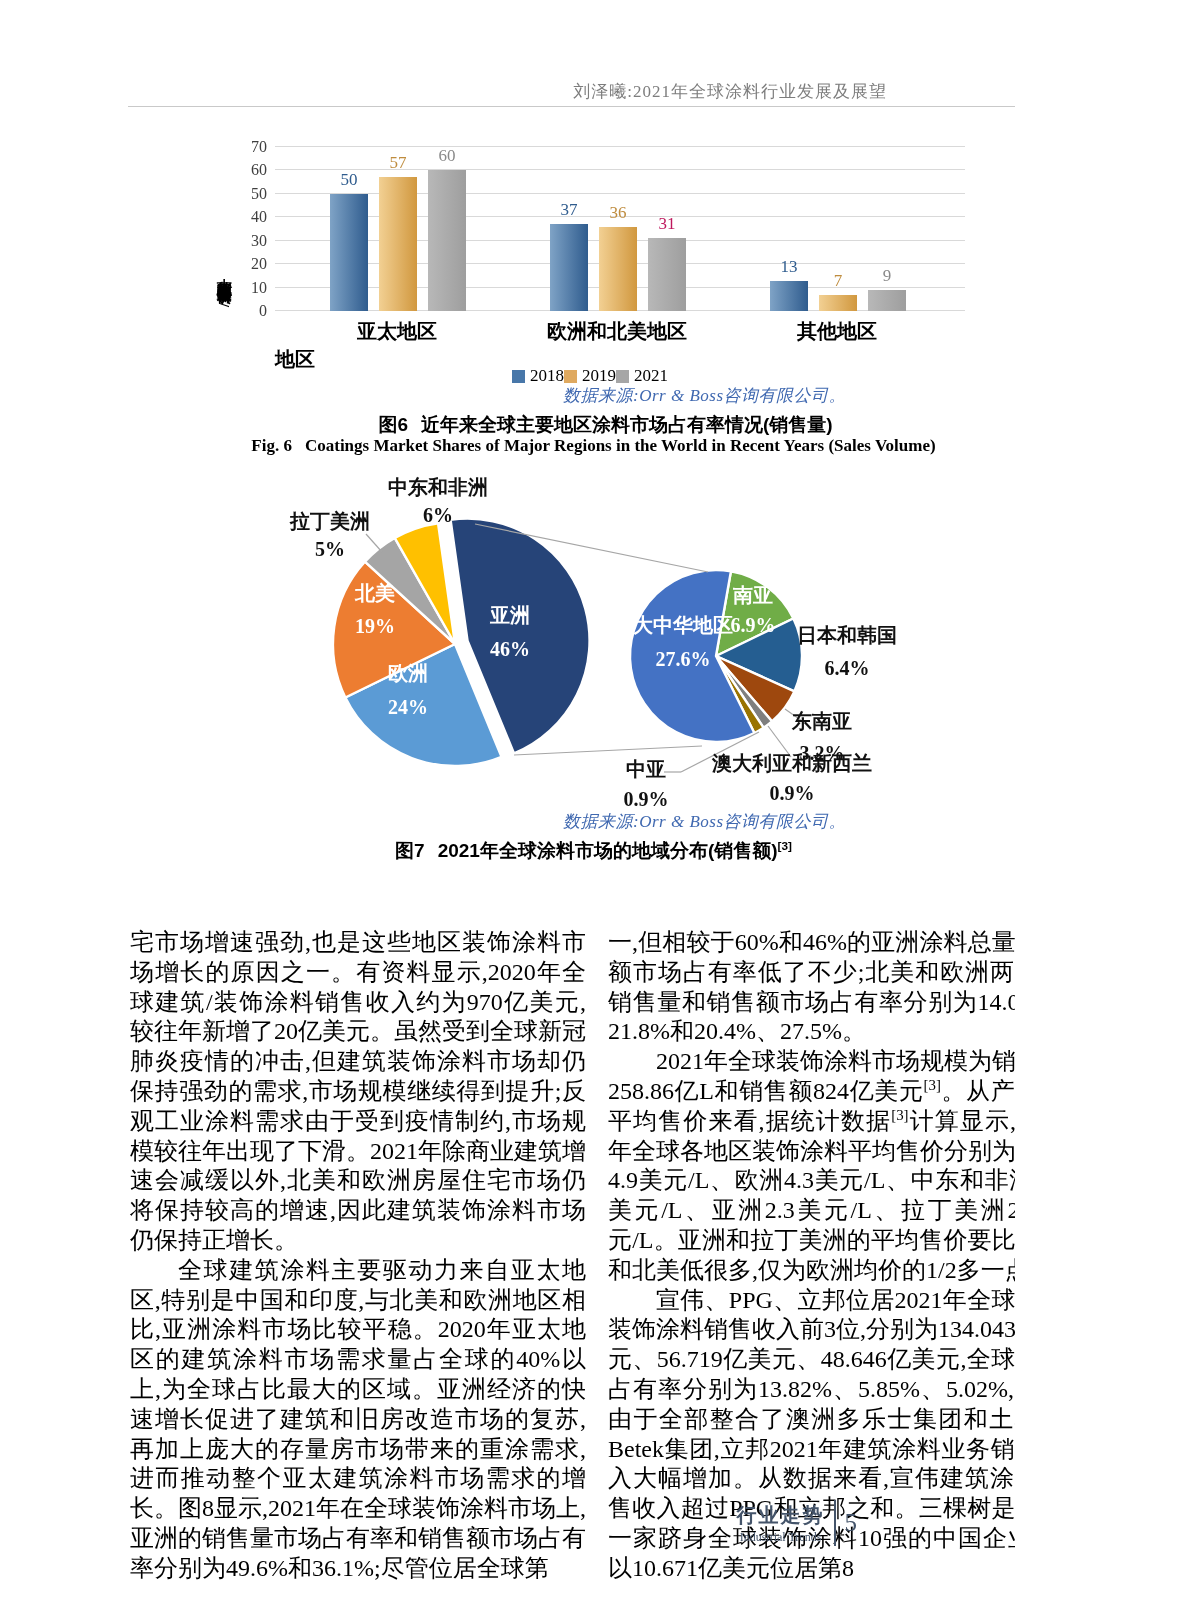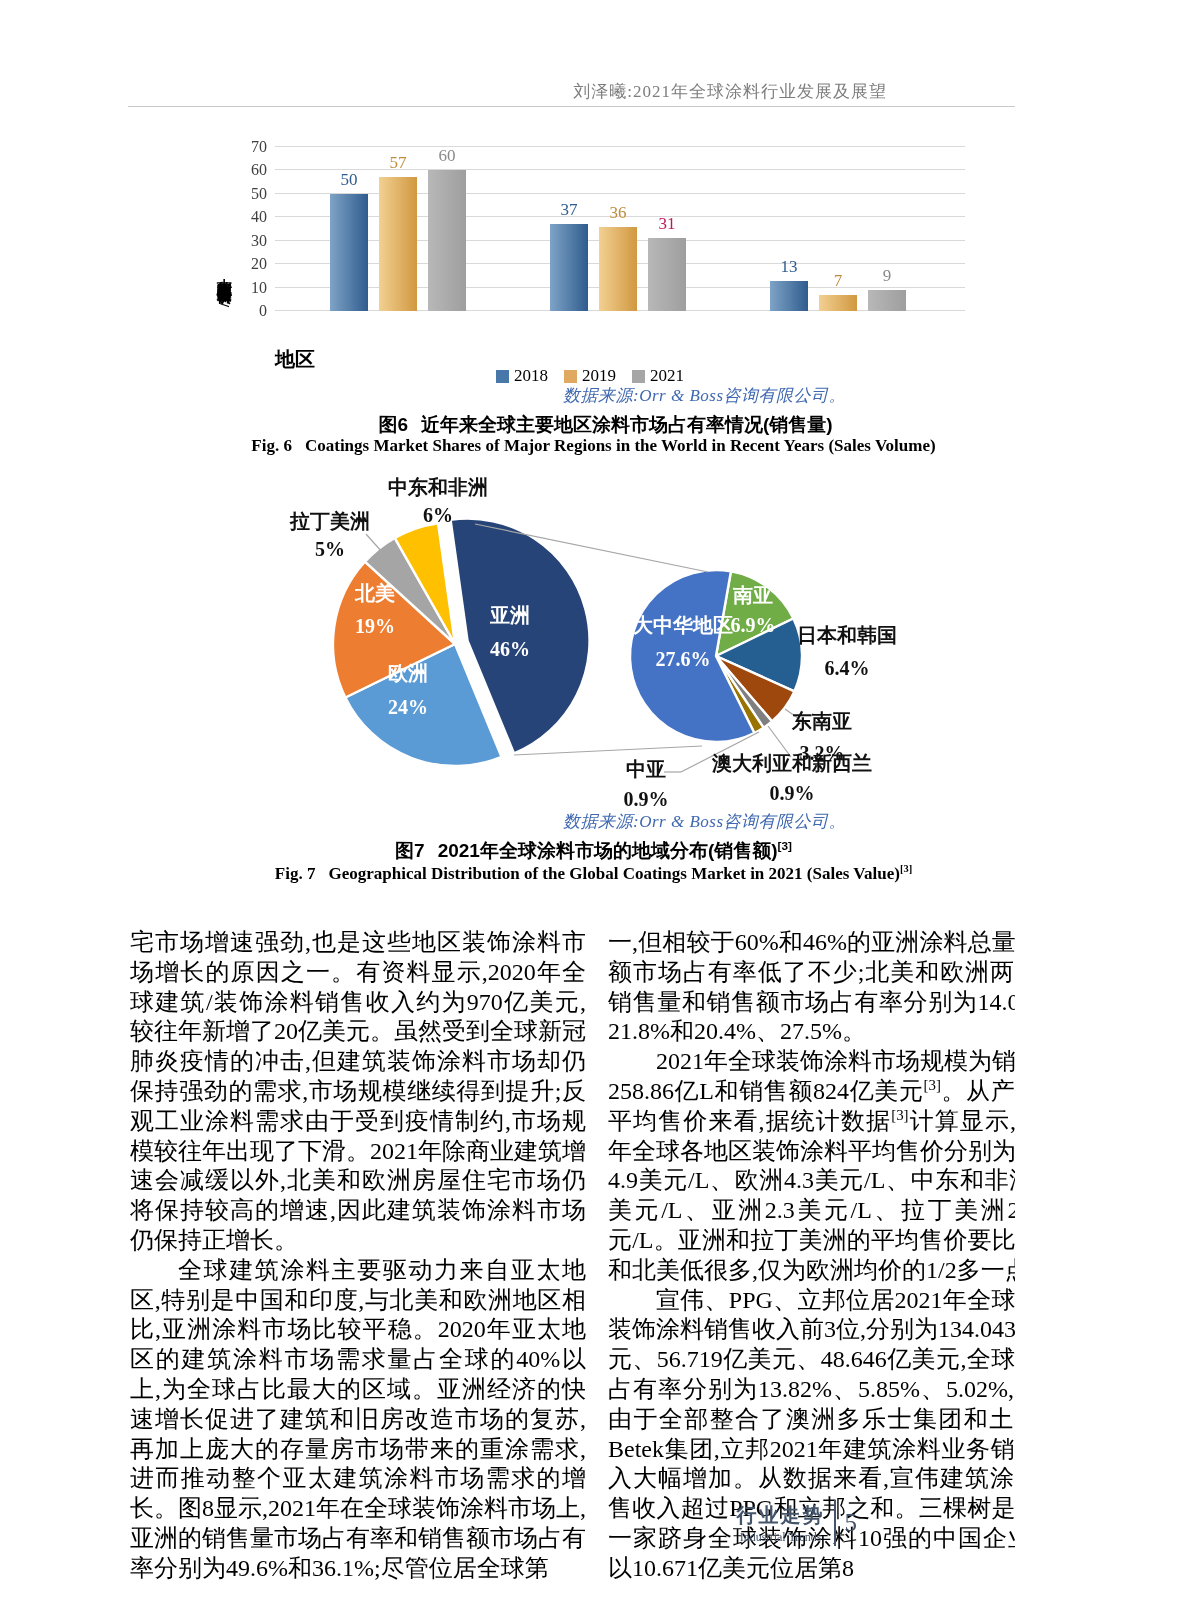--- a/index.html
+++ b/index.html
@@ -16,21 +16,21 @@
   .y-title{position:absolute;left:0;top:5px;height:170px;writing-mode:vertical-rl;transform:rotate(180deg);
            font-size:15px;font-weight:700;letter-spacing:1px;display:flex;align-items:center;}
   .plot{position:absolute;left:60px;top:5px;width:690px;height:164px;}
   .grid{position:absolute;left:0;width:100%;height:1px;background:#d9d9d9;}
   .tick{position:absolute;left:-40px;width:32px;text-align:right;font-size:16px;color:#3f3f3f;}
   .bar{position:absolute;bottom:0;width:38px;}
   .bar-label{position:absolute;width:54px;text-align:center;font-size:17px;}
   .cats{position:absolute;left:60px;top:176px;width:690px;height:24px;}
   .cat{position:absolute;width:160px;text-align:center;font-size:20px;font-weight:700;}
   .x-title{position:absolute;left:60px;top:204px;width:690px;text-align:left;font-size:20px;font-weight:700;}
-  .legend{position:absolute;left:30px;top:224px;width:690px;display:flex;justify-content:center;gap:16px;font-size:17px;align-items:flex-end;}
+  .legend{position:absolute;left:30px;top:224px;width:690px;display:flex;justify-content:center;font-size:17px;align-items:flex-end;}
   .legend-item{display:flex;align-items:center;gap:5px;}
   .sw{width:13px;height:13px;display:inline-block;}
 
   
   .source{position:absolute;right:169px;font-size:17px;color:#3f68b0;font-style:italic;letter-spacing:0.5px;}
   .source1{top:384px;} .source2{top:810px;}
   .cap-zh{position:absolute;left:0;width:1187px;text-align:center;
           font-family:"Liberation Sans","DejaVu Sans",sans-serif;font-weight:700;font-size:19px;}
   .cap-en{position:absolute;left:0;width:1187px;text-align:center;font-weight:700;font-size:17px;}
   .cap6-zh{top:412px;padding-left:12px;} .cap6-en{top:436px;} .cap7-zh{top:838px;} .cap7-en{top:864px;}
@@ -92,20 +92,25 @@
         <div class="bar-label" style="left: 316px; bottom: 88.3429px; color: rgb(191, 140, 62);">36</div>
         <div class="bar" style="left: 373px; height: 72.6286px; width: 38px; background: linear-gradient(to right, rgb(184, 184, 184), rgb(158, 158, 158));"></div>
         <div class="bar-label" style="left: 365px; bottom: 76.6286px; color: #be185d;">31</div>
         <div class="bar" style="left: 495px; height: 30.4571px; width: 38px; background: linear-gradient(to right, rgb(127, 163, 198), rgb(47, 92, 142));"></div>
         <div class="bar-label" style="left: 487px; bottom: 34.4571px; color: rgb(47, 92, 142);">13</div>
         <div class="bar" style="left: 544px; height: 16.4px; width: 38px; background: linear-gradient(to right, rgb(242, 208, 147), rgb(209, 152, 63));"></div>
         <div class="bar-label" style="left: 536px; bottom: 20.4px; color: rgb(191, 140, 62);">7</div>
         <div class="bar" style="left: 593px; height: 21.0857px; width: 38px; background: linear-gradient(to right, rgb(184, 184, 184), rgb(158, 158, 158));"></div>
         <div class="bar-label" style="left: 585px; bottom: 25.0857px; color: rgb(138, 138, 138);">9</div>
       </div>
+    <div class="cats" id="bar-cats">
+        <div class="cat" style="left: 42px;">亚太地区</div>
+        <div class="cat" style="left: 262px;">欧洲和北美地区</div>
+        <div class="cat" style="left: 482px;">其他地区</div>
+      </div>
     <div class="x-title">地区</div>
     <div class="legend" id="bar-legend">
         <div class="legend-item">
           <span class="sw" style="background: rgb(72, 119, 169);"></span>
           <span>2018</span>
         </div>
         <div class="legend-item">
           <span class="sw" style="background: rgb(223, 169, 95);"></span>
           <span>2019</span>
         </div>
@@ -158,21 +163,20 @@
       <text x="552" y="304" text-anchor="middle" fill="#111111" font-size="20" font-weight="600" font-family="&quot;Liberation Serif&quot;,&quot;DejaVu Serif&quot;,serif">澳大利亚和新西兰</text>
       <text x="552" y="334" text-anchor="middle" fill="#111111" font-size="20" font-weight="600" font-family="&quot;Liberation Serif&quot;,&quot;DejaVu Serif&quot;,serif">0.9%</text>
       <text x="406" y="310" text-anchor="middle" fill="#111111" font-size="20" font-weight="600" font-family="&quot;Liberation Serif&quot;,&quot;DejaVu Serif&quot;,serif">中亚</text>
       <text x="406" y="340" text-anchor="middle" fill="#111111" font-size="20" font-weight="600" font-family="&quot;Liberation Serif&quot;,&quot;DejaVu Serif&quot;,serif">0.9%</text>
       <text x="443" y="166" text-anchor="middle" fill="#ffffff" font-size="20" font-weight="700" font-family="&quot;Liberation Serif&quot;,&quot;DejaVu Serif&quot;,serif">大中华地区</text>
       <text x="443" y="200" text-anchor="middle" fill="#ffffff" font-size="20" font-weight="700" font-family="&quot;Liberation Serif&quot;,&quot;DejaVu Serif&quot;,serif">27.6%</text>
     </svg>
 
   <div class="source source2">数据来源:Orr &amp; Boss咨询有限公司。</div>
   <div class="cap-zh cap7-zh"><span>图7</span><span class="capsp">2021年全球涂料市场的地域分布(销售额)<sup>[3]</sup></span></div>
-  <div class="cap-en cap7-en"><span>Fig. 7</span><span class="capsp">Geographical Distribution of the Global Coatings Market in 2021 (Sales Value)<sup>[3]</sup></span></div>
 
   <div class="columns">
     <div class="col" id="col-left">
         <p>宅市场增速强劲,也是这些地区装饰涂料市场增长的原因之一。有资料显示,2020年全球建筑/装饰涂料销售收入约为970亿美元,较往年新增了20亿美元。虽然受到全球新冠肺炎疫情的冲击,但建筑装饰涂料市场却仍保持强劲的需求,市场规模继续得到提升;反观工业涂料需求由于受到疫情制约,市场规模较往年出现了下滑。2021年除商业建筑增速会减缓以外,北美和欧洲房屋住宅市场仍将保持较高的增速,因此建筑装饰涂料市场仍保持正增长。</p>
         <p class="indent">全球建筑涂料主要驱动力来自亚太地区,特别是中国和印度,与北美和欧洲地区相比,亚洲涂料市场比较平稳。2020年亚太地区的建筑涂料市场需求量占全球的40%以上,为全球占比最大的区域。亚洲经济的快速增长促进了建筑和旧房改造市场的复苏,再加上庞大的存量房市场带来的重涂需求,进而推动整个亚太建筑涂料市场需求的增长。图8显示,2021年在全球装饰涂料市场上,亚洲的销售量市场占有率和销售额市场占有率分别为49.6%和36.1%;尽管位居全球第</p>
       </div>
     <div class="col" id="col-right">
         <p>一,但相较于60%和46%的亚洲涂料总量和总额市场占有率低了不少;北美和欧洲两地的销售量和销售额市场占有率分别为14.0%、21.8%和20.4%、27.5%。</p>
         <p class="indent">2021年全球装饰涂料市场规模为销售量258.86亿L和销售额824亿美元<sup>[3]</sup>。从产品的平均售价来看,据统计数据<sup>[3]</sup>计算显示,2021年全球各地区装饰涂料平均售价分别为北美4.9美元/L、欧洲4.3美元/L、中东和非洲3.9美元/L、亚洲2.3美元/L、拉丁美洲2.4美元/L。亚洲和拉丁美洲的平均售价要比欧洲和北美低很多,仅为欧洲均价的1/2多一点。</p>
         <p class="indent">宣伟、PPG、立邦位居2021年全球建筑装饰涂料销售收入前3位,分别为134.043亿美元、56.719亿美元、48.646亿美元,全球市场占有率分别为13.82%、5.85%、5.02%,其中由于全部整合了澳洲多乐士集团和土耳其Betek集团,立邦2021年建筑涂料业务销售收入大幅增加。从数据来看,宣伟建筑涂料销售收入超过PPG和立邦之和。三棵树是唯一一家跻身全球装饰涂料10强的中国企业,并以10.671亿美元位居第8</p>

